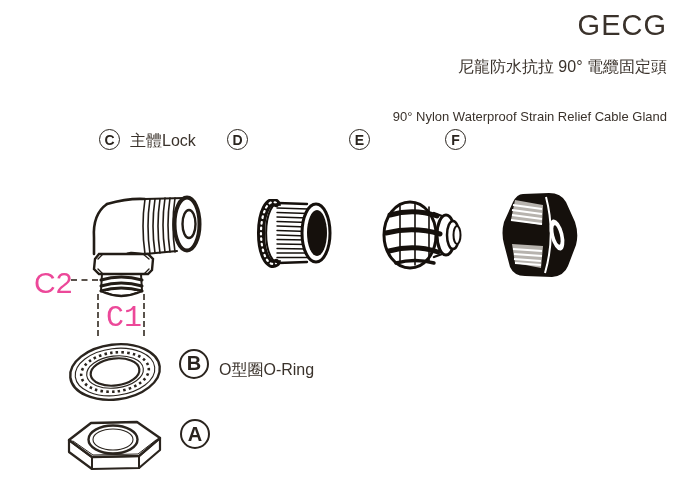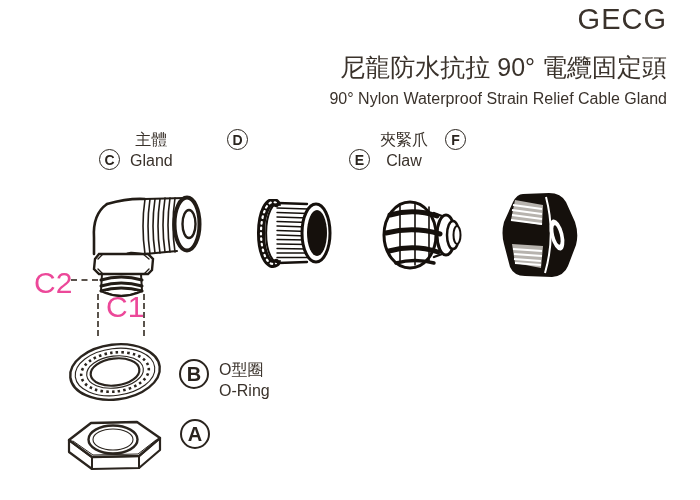--- a/index.html
+++ b/index.html
@@ -3,37 +3,37 @@
 <meta charset="utf-8">
 <style>
   html,body { margin:0; padding:0; }
   body { background:#fff; }
   .page {
     position:relative; width:700px; height:500px; background:#ffffff;
     font-family:"Liberation Sans","DejaVu Sans",sans-serif; color:#3a322b;
     overflow:hidden;
   }
   
-  .header { position:absolute; top:2px; right:33px; text-align:right; }
+  .header { position:absolute; top:8px; right:33px; text-align:right; }
   .product-code { font-size:29px; line-height:34px; letter-spacing:1px; }
-  .title-zh { font-size:25px; line-height:32px; margin-top:15px; }
-  .title-en { font-size:16px; line-height:24px; margin-top:4px; }
+  .title-zh { font-size:16px; line-height:32px; margin-top:9px; }
+  .title-en { font-size:13px; line-height:24px; margin-top:22px; }
 
   
   .pgroup { position:absolute; display:flex; gap:10px; }
   .pgroup.row1 { align-items:flex-end; }
   .pgroup.bottom { align-items:center; }
   .badge {
     display:flex; align-items:center; justify-content:center;
     border:1.8px solid #2a241e; border-radius:50%; background:#fff;
     font-weight:bold; color:#2a241e; box-sizing:border-box;
   }
   .badge.small { width:21px; height:21px; font-size:14px; margin-bottom:1px; }
   .badge.big { width:30px; height:30px; border-width:2.2px; font-size:20px; }
-  .names { display:flex; flex-direction:column; }
+  .names { display:flex; flex-direction:row; }
   .names.centered { text-align:center; }
   .names.lefted { text-align:left;margin-top:12px; }
   .zh { font-size:16px; line-height:21px; }
   .en { font-size:16px; line-height:21px; }
   .en.bold { font-weight:bold; }
 
   
   svg.draw { position:absolute; }
   svg.draw * { vector-effect:non-scaling-stroke; }
 
@@ -50,34 +50,30 @@
   <div class="header">
     <div class="product-code">GECG</div>
     <div class="title-zh">尼龍防水抗拉 90° 電纜固定頭</div>
     <div class="title-en">90° Nylon Waterproof Strain Relief Cable Gland</div>
   </div>
 
   <div class="pgroup row1" style="left:99px; top:129px;">
     <span class="badge small">C</span>
     <span class="names centered">
       <span class="zh">主體</span>
-      <span class="en">Gland</span>
+      <span class="en">Lock</span>
     </span>
   </div>
 
   <div class="pgroup row1" style="left:227px; top:129px;">
     <span class="badge small">D</span>
   </div>
 
   <div class="pgroup row1" style="left:349px; top:129px;">
     <span class="badge small">E</span>
-    <span class="names centered">
-      <span class="zh">夾緊爪</span>
-      <span class="en">Claw</span>
-    </span>
   </div>
 
   <div class="pgroup row1" style="left:445px; top:129px;">
     <span class="badge small">F</span>
   </div>
 
   <svg class="draw" style="left:88px; top:190px;" width="116" height="112" viewBox="0 0 116 112">
     <g stroke="#221c16" fill="none" stroke-linecap="round">
       <path d="M19,14 Q40,8 57,9 L99,8 L99,61 L57,64 C42,63 30,63 22,66 L7,66 L6,48 C5,33 9,21 19,14 Z" fill="#ffffff" stroke="none"></path>
       <path d="M19,14 C9,21 5,33 6,48 L6,64" stroke-width="2.6"></path>
@@ -143,21 +139,21 @@
     <g transform="rotate(-14 58 44)">
       <ellipse cx="58" cy="44" rx="6.5" ry="16" fill="#ffffff"></ellipse>
       <ellipse cx="58" cy="44" rx="2.8" ry="10" fill="#15100c"></ellipse>
     </g>
   </svg>
 
   <div class="dim" style="left:34px; top:268px;">C2</div>
   <div class="dash-h" style="left:71px; top:279px; width:27px;"></div>
   <div class="dash-v" style="left:97px; top:294px; height:42px;"></div>
   <div class="dash-v" style="left:143px; top:294px; height:42px;"></div>
-  <div class="dim" style="left:106px; top:292px;">C1</div>
+  <div class="dim" style="left:106px; top:303px;font-family:Liberation Mono, monospace;">C1</div>
 
   <svg class="draw" style="left:64px; top:338px;" width="102" height="68" viewBox="0 0 102 68">
     <g transform="rotate(-7 51 34)" stroke="#2a241e" fill="none">
       <ellipse cx="51" cy="34" rx="45" ry="27.5" stroke-width="2.4" fill="#ffffff"></ellipse>
       <ellipse cx="51" cy="34" rx="40" ry="23.5" stroke-width="1.1"></ellipse>
       <ellipse cx="51" cy="34" rx="34" ry="19.5" stroke-width="2.6" stroke-dasharray="2.5,3.2"></ellipse>
       <ellipse cx="51" cy="34" rx="28.5" ry="16" stroke-width="1.1"></ellipse>
       <ellipse cx="51" cy="34" rx="24.5" ry="13.5" stroke-width="2.2"></ellipse>
     </g>
   </svg>

